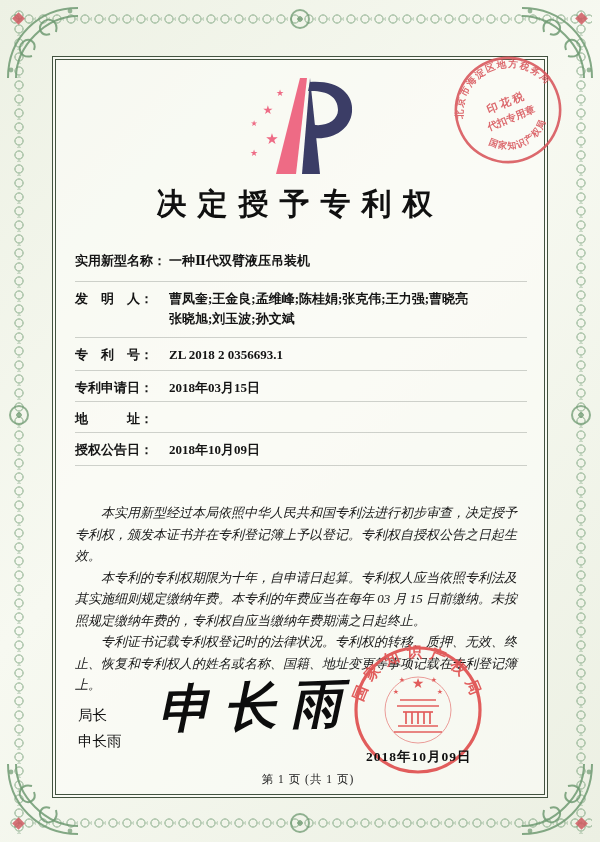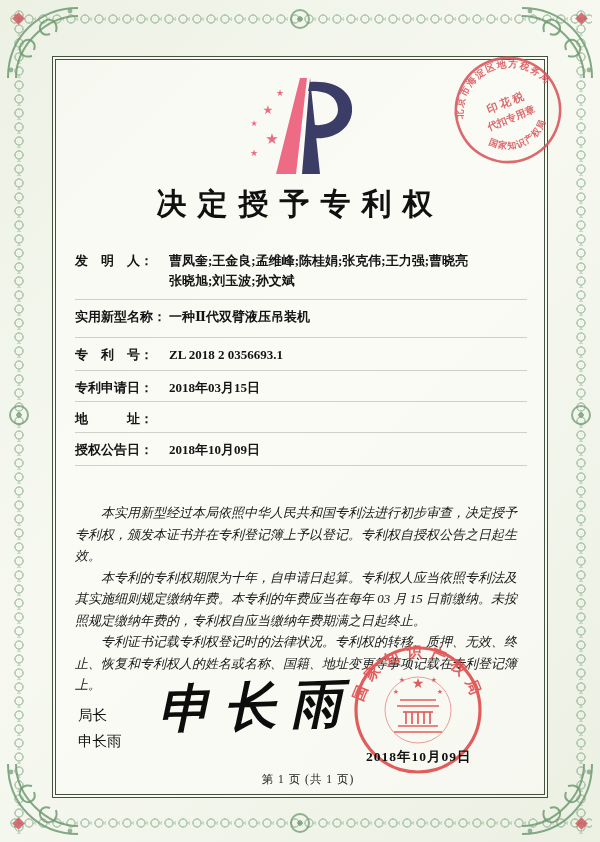--- a/index.html
+++ b/index.html
@@ -160,28 +160,28 @@
     <text x="60" y="56" font-size="11" fill="#d8555b" font-weight="700" text-anchor="middle">印 花 税</text>
     <text x="60" y="72" font-size="10" fill="#d8555b" font-weight="700" text-anchor="middle">代扣专用章</text>
     <text font-size="9" fill="#d8555b" font-weight="700" letter-spacing="1">
       <textPath href="#arcBotA" startOffset="50%" text-anchor="middle">国家知识产权局</textPath>
     </text>
   </svg>
 
   <div class="title">决定授予专利权</div>
 
   <div class="fields">
+    <div class="row row-name">
+      <span class="label">实用新型名称：</span>
+      <span class="value">一种Ⅱ代双臂液压吊装机</span>
+    </div>
     <div class="row row-inventors">
       <span class="label">发　明　人：</span>
       <span class="value">曹凤奎;王金良;孟维峰;陈桂娟;张克伟;王力强;曹晓亮
 张晓旭;刘玉波;孙文斌</span>
-    </div>
-    <div class="row row-name">
-      <span class="label">实用新型名称：</span>
-      <span class="value">一种Ⅱ代双臂液压吊装机</span>
     </div>
     <div class="row row-patentno">
       <span class="label">专　利　号：</span>
       <span class="value">ZL 2018 2 0356693.1</span>
     </div>
     <div class="row row-filing">
       <span class="label">专利申请日：</span>
       <span class="value">2018年03月15日</span>
     </div>
     <div class="row row-address">

